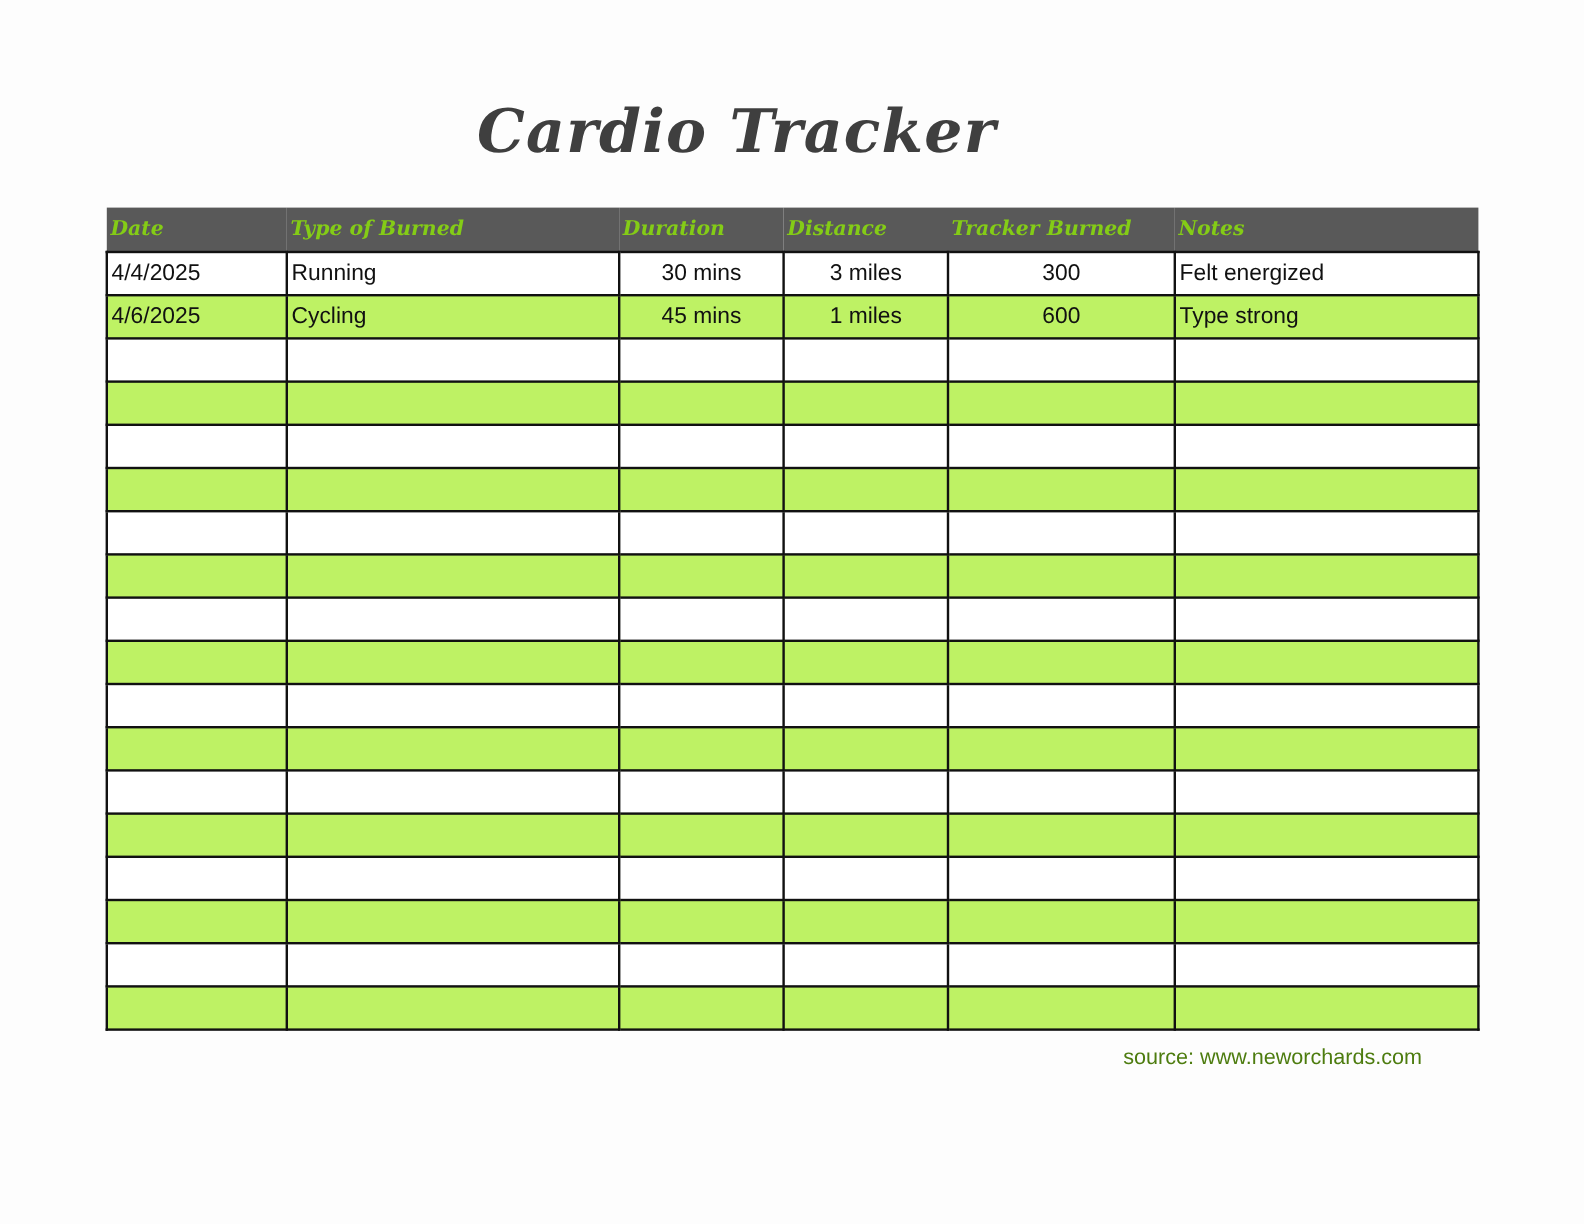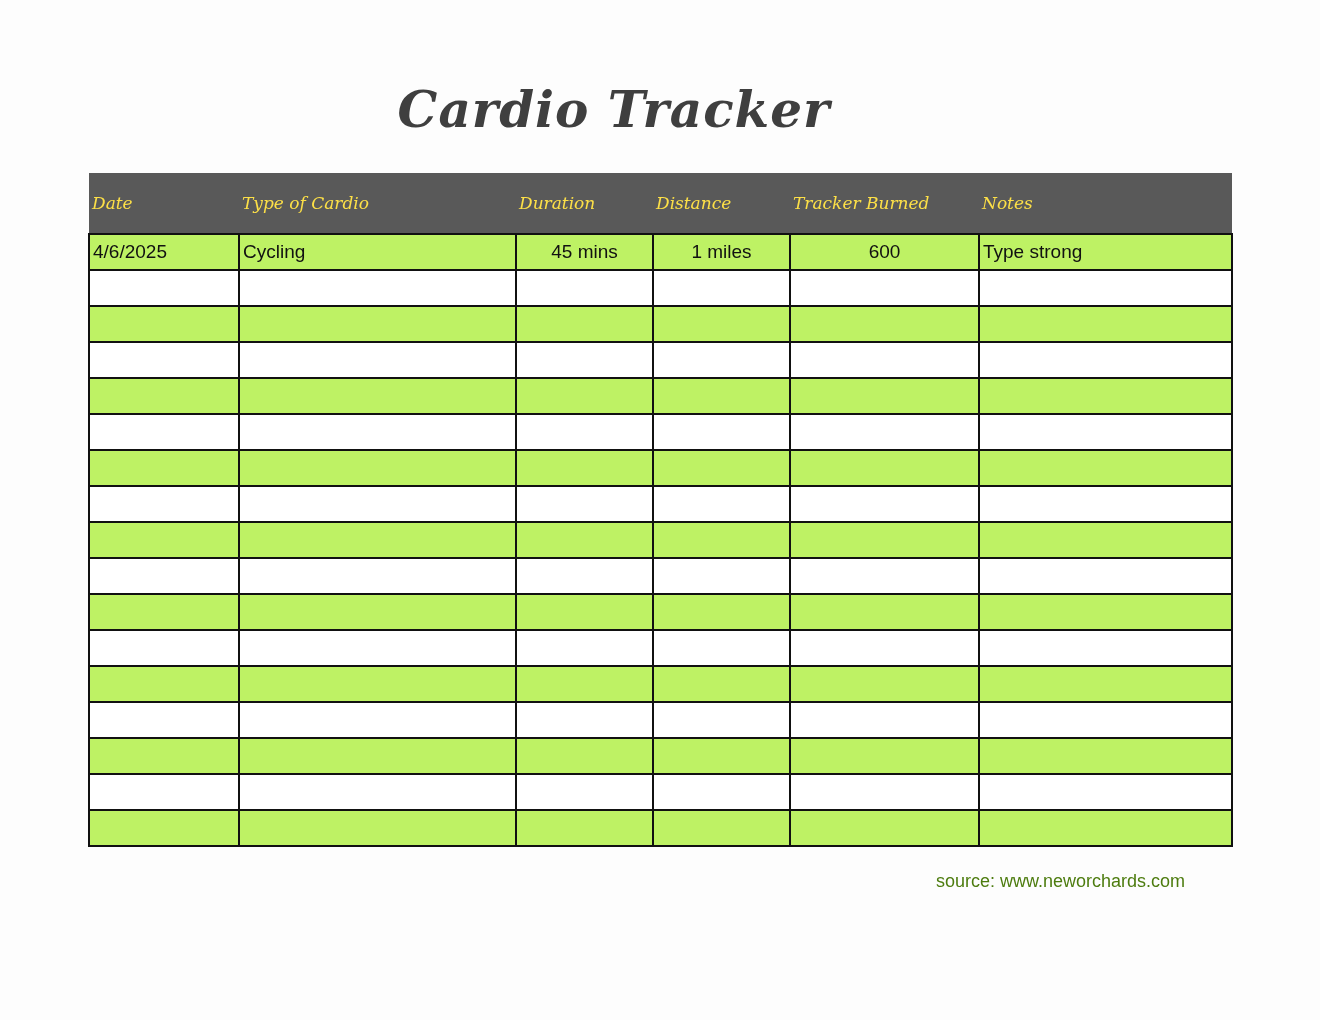--- a/index.html
+++ b/index.html
@@ -1,19 +1,19 @@
 <!DOCTYPE html>
 <html><head>
 <meta charset="utf-8">
 <style>
   html, body { margin:0; padding:0; }
   body { width:1320px; height:1020px; background:#fdfdfd; position:relative; font-family:"Liberation Sans", sans-serif; overflow:hidden; }
   .title { position:absolute; left:0; top:80px; width:1228px; text-align:center; font-family:"DejaVu Serif", serif; font-style:italic; font-weight:bold; font-size:50px; color:#3f3f3f; letter-spacing:1px; }
   table { position:absolute; left:88px; top:173px; border-collapse:collapse; table-layout:fixed; }
-  th { background:#595959; color:#fde047; height:36px; font-family:"DejaVu Serif", serif; font-style:italic; font-weight:normal; font-size:17px; padding:12px 3px; border:none; white-space:nowrap; }
+  th { background:#595959; color:#84cc16; height:36px; font-family:"DejaVu Serif", serif; font-style:italic; font-weight:bold; font-size:17px; padding:0 3px; border:none; white-space:nowrap; }
   th.l { text-align:left; }
   th.c { text-align:left; }
   td { height:34px; border:2px solid #111; font-size:19px; color:#111; padding:0 3px; white-space:nowrap; }
   td.c { text-align:center; }
   tr.alt td { background:#bef264; }
   tr.w td { background:#ffffff; }
   .source { position:absolute; left:936px; top:871px; font-size:18px; color:#4d7c0f; }
 </style>
 </head>
 <body>
@@ -25,28 +25,36 @@
     <col style="width:150px">
       <col style="width:277px">
       <col style="width:137px">
       <col style="width:137px">
       <col style="width:189px">
       <col style="width:253px">
   </colgroup>
   <thead>
     <tr>
       <th class="l">Date</th>
-      <th class="l">Type of Cardio</th>
+      <th class="l">Type of Burned</th>
       <th class="c">Duration</th>
       <th class="c">Distance</th>
       <th class="c">Tracker Burned</th>
       <th class="l">Notes</th>
     </tr>
   </thead>
   <tbody id="tbody">
+    <tr class="w">
+      <td>4/4/2025</td>
+      <td>Running</td>
+      <td class="c">30 mins</td>
+      <td class="c">3 miles</td>
+      <td class="c">300</td>
+      <td>Felt energized</td>
+    </tr>
     <tr class="alt">
       <td>4/6/2025</td>
       <td>Cycling</td>
       <td class="c">45 mins</td>
       <td class="c">1 miles</td>
       <td class="c">600</td>
       <td>Type strong</td>
     </tr>
   <tr class="w">
         <td></td>

